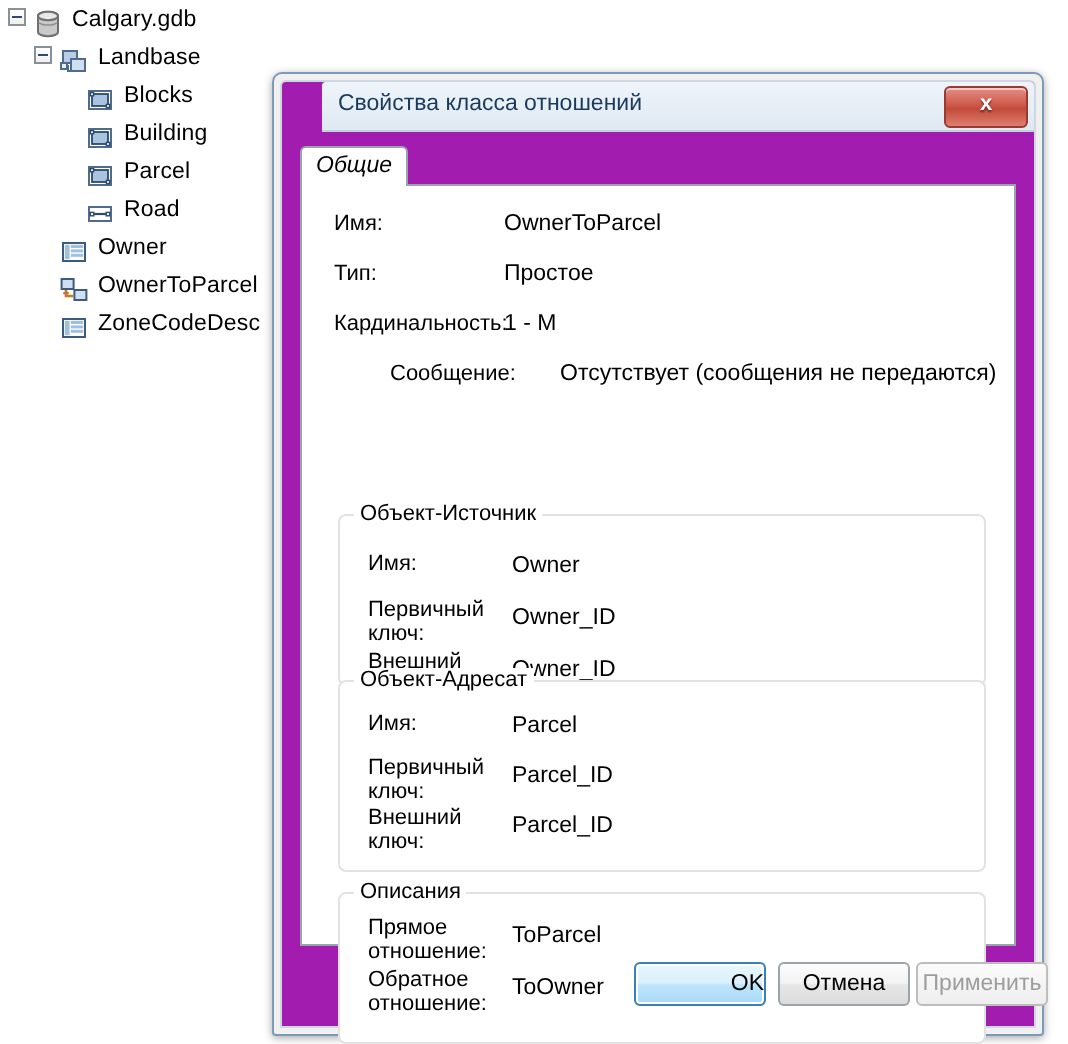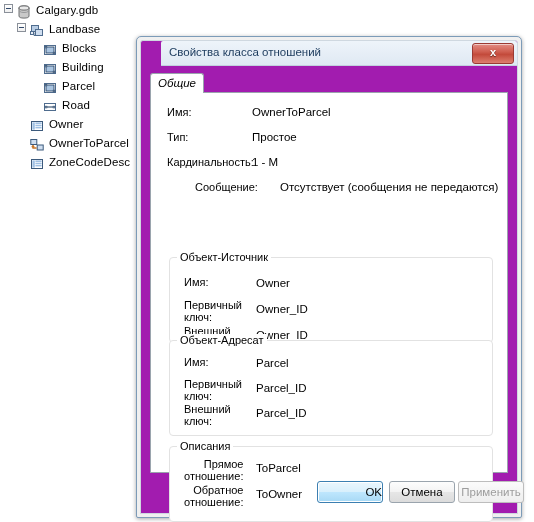--- a/index.html
+++ b/index.html
@@ -458,21 +458,21 @@
         <span class="grp-label" style="left:14px; top:16px;">Имя:</span>
         <span class="grp-value" style="top:16px;">Parcel</span>
         <span class="grp-label" style="left:14px; top:38px;">Первичный
 ключ:</span>
         <span class="grp-value" style="top:41px;">Parcel_ID</span>
         <span class="grp-label" style="left:14px; top:63px;">Внешний
 ключ:</span>
         <span class="grp-value" style="top:66px;">Parcel_ID</span>
       </div>
 
-      <div class="group-box" style="top:353px; height:76px;text-align:right;">
+      <div class="group-box" style="top:353px; height:76px;">
         <span class="group-title">Описания</span>
         <span class="grp-label" style="left:14px; top:12px;">Прямое
 отношение:</span>
         <span class="grp-value" style="top:15px;">ToParcel</span>
         <span class="grp-label" style="left:14px; top:38px;">Обратное
 отношение:</span>
         <span class="grp-value" style="top:41px;">ToOwner</span>
       </div>
 
     </div>

